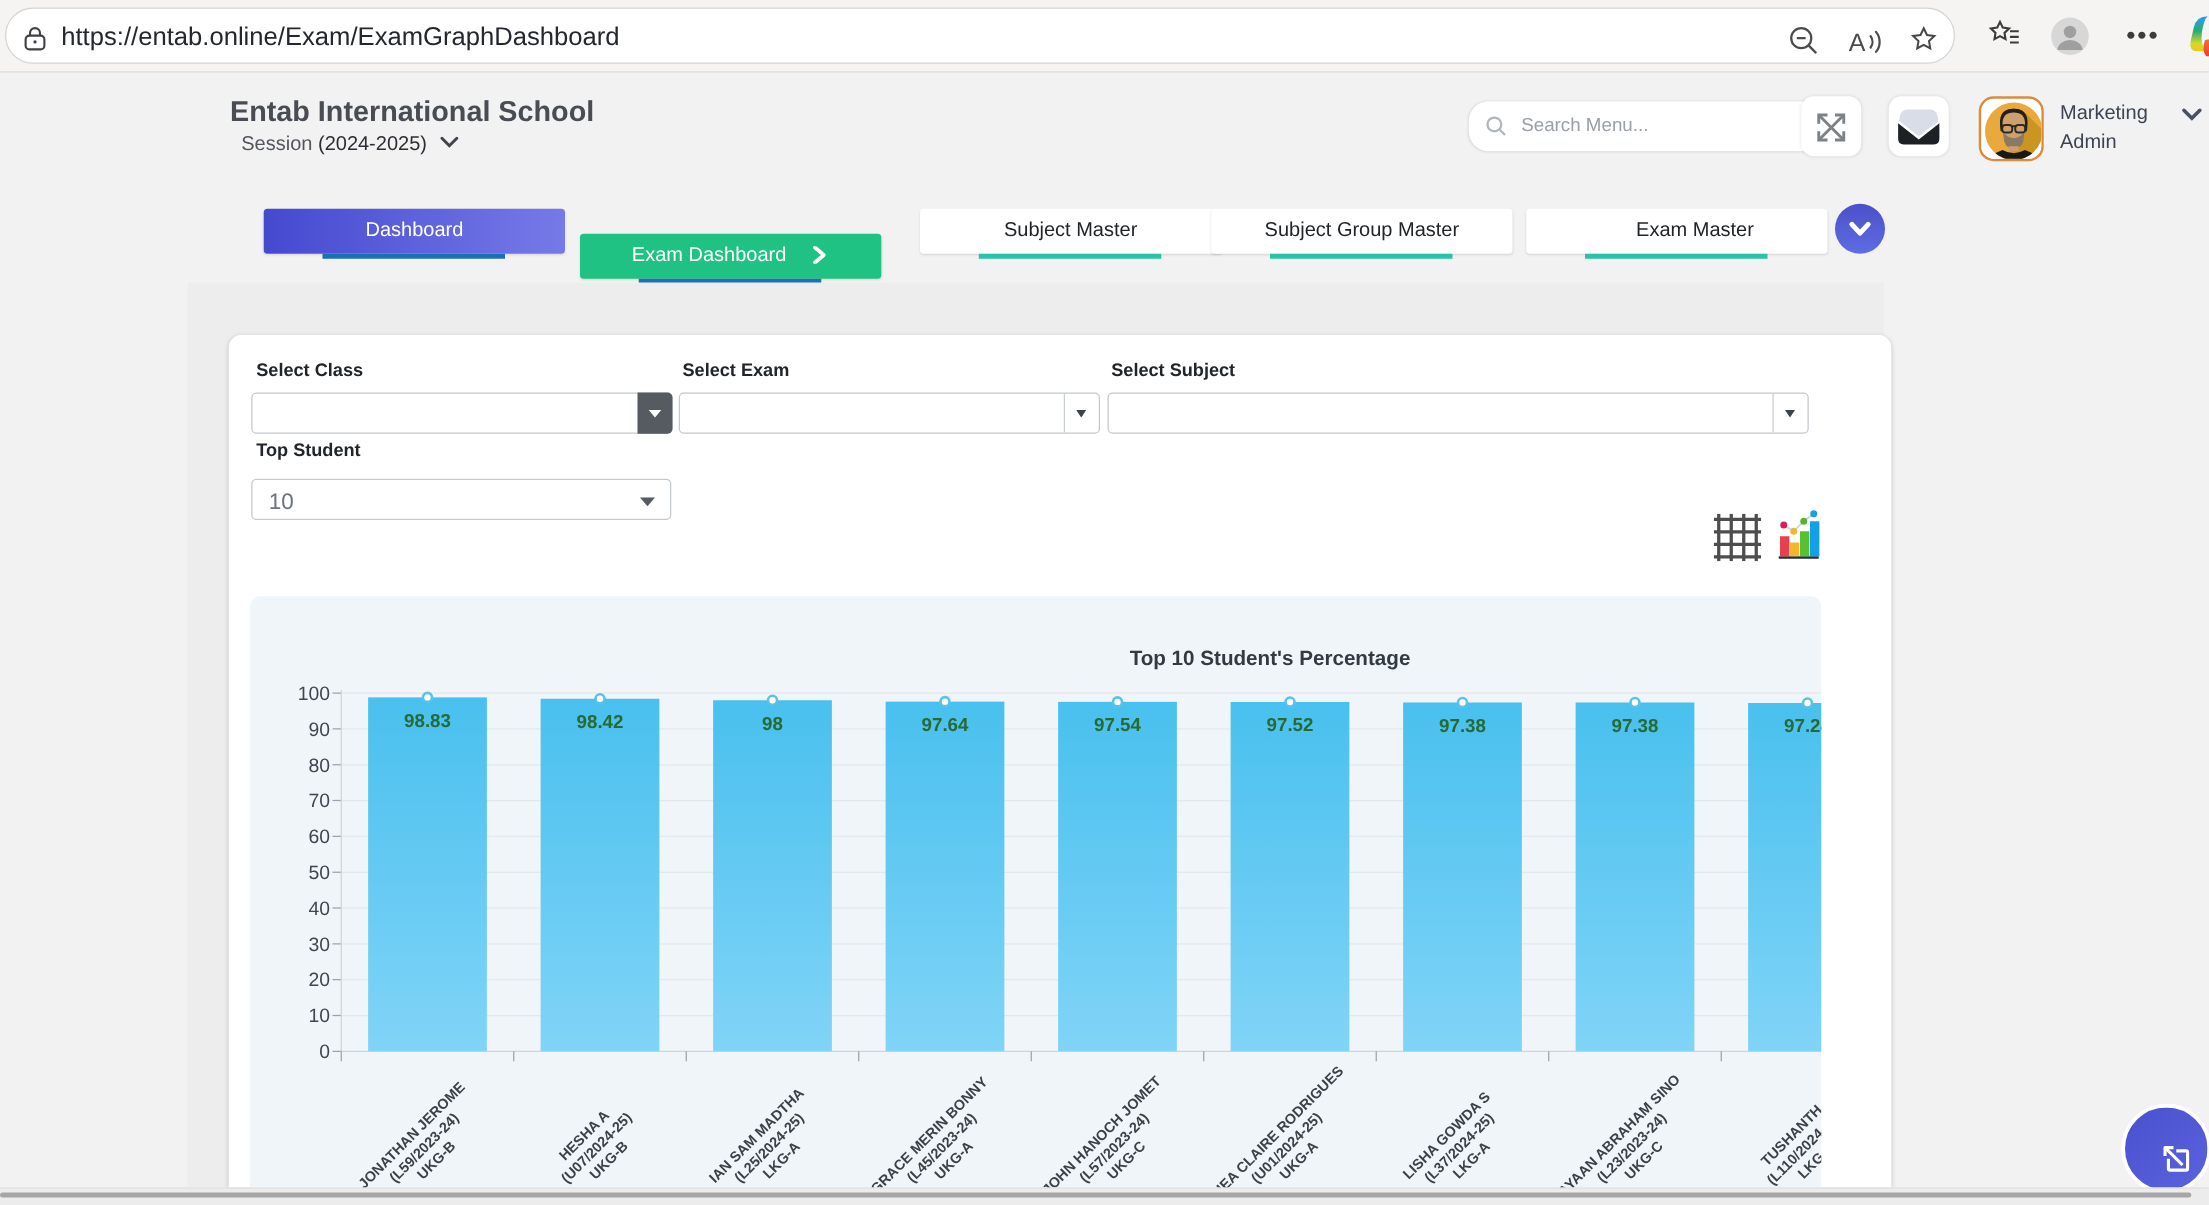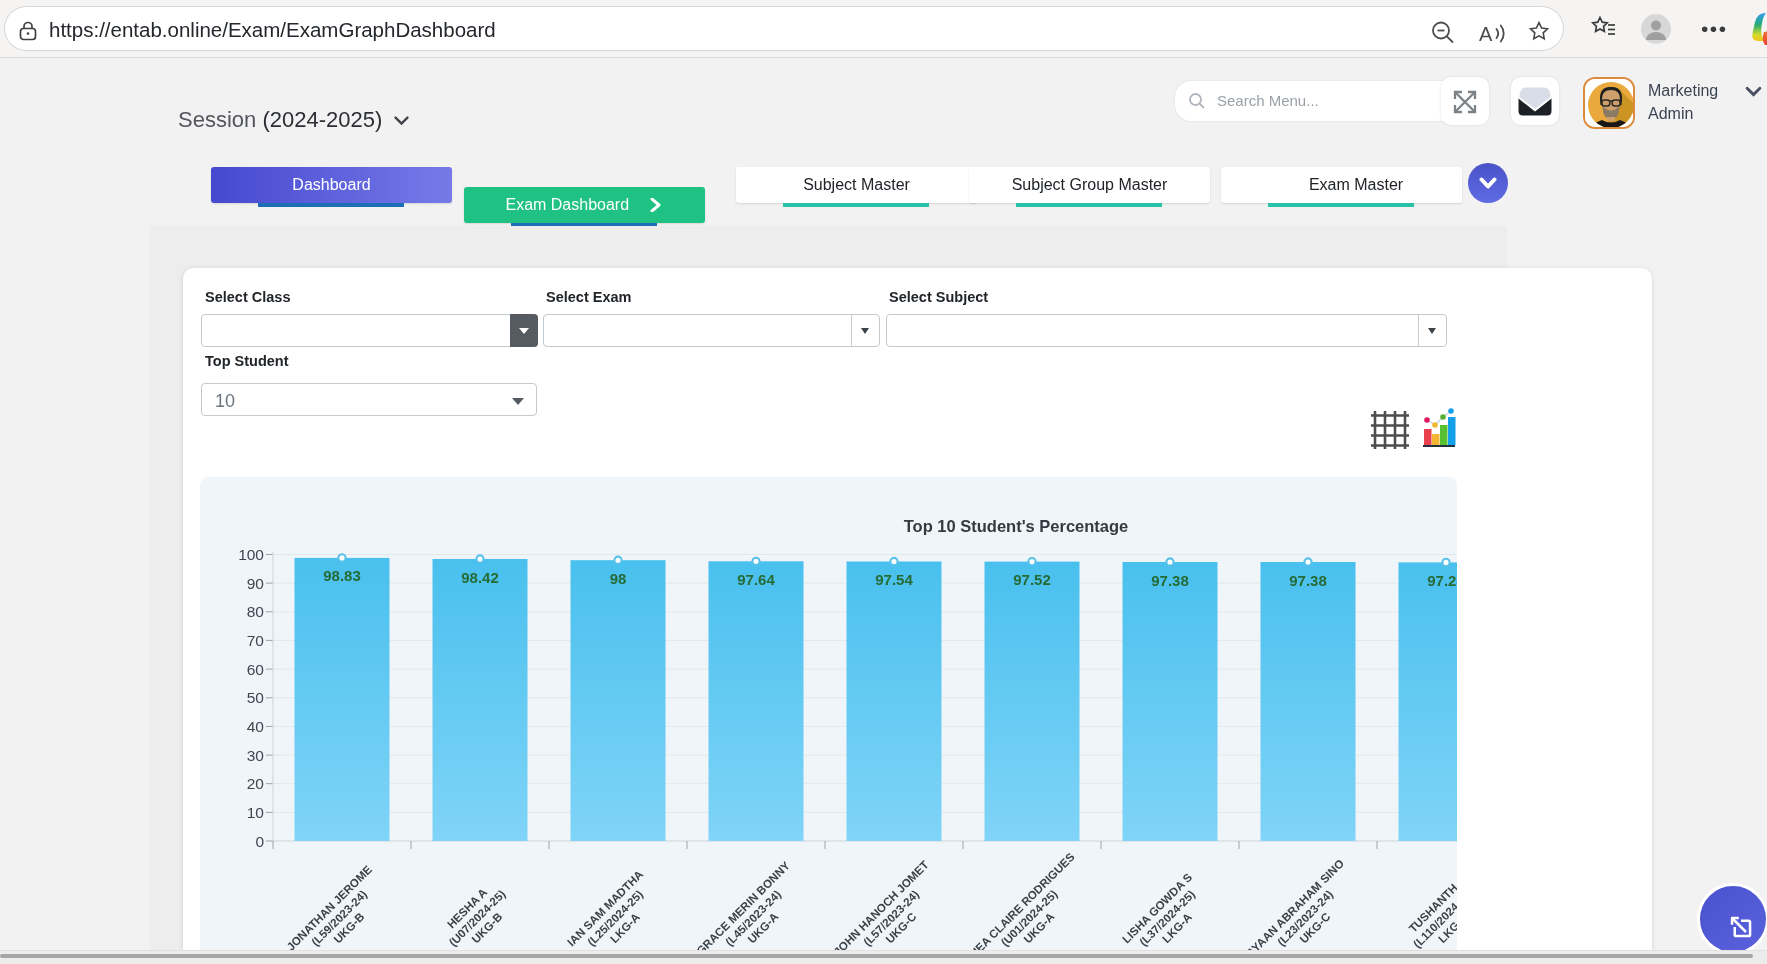--- a/index.html
+++ b/index.html
@@ -6,38 +6,38 @@
 html,body { width:1767px; height:964px; overflow:hidden; font-family:"Liberation Sans", sans-serif; background:#f2f2f2; }
 .abs { position:absolute; }
 
 .chrome { position:absolute; left:0; top:0; width:1767px; height:58px; background:#f5f4f3; border-bottom:1px solid #dcdcdc; }
 .pill { position:absolute; left:4px; top:6px; width:1560px; height:45px; background:#fff; border:1px solid #d4d4d4; border-radius:23px; }
 .url { position:absolute; left:44px; top:11px; font-size:20.5px; color:#24272c; letter-spacing:0px; }
 
 .pagehead { position:absolute; left:0; top:59px; width:1767px; height:167px; background:#f2f2f2; }
 .logo { position:absolute; left:55px; top:7px; width:120px; height:68px; }
 .schooltitle { position:absolute; left:184px; top:17px; font-size:23px; font-weight:700; color:#494c52; }
-.session { position:absolute; left:178px; top:48px; font-size:22px; color:#3f434a; }
+.session { position:absolute; left:193px; top:48px; font-size:16px; color:#3f434a; }
 .search { position:absolute; left:1175px; top:22px; width:284px; height:40px; background:#fff; border-radius:16px; box-shadow:0 0 2px rgba(0,0,0,0.12); }
 .search .ph { position:absolute; left:42px; top:11px; font-size:15px; color:#9aa0a6; }
 .sqbtn { position:absolute; top:18px; width:48px; height:48px; background:#fff; border-radius:10px; box-shadow:0 0 3px rgba(0,0,0,0.10); }
 .avatarbox { position:absolute; left:1583px; top:18px; width:52px; height:52px; border-radius:12px; border:2px solid #dd8a3c; overflow:hidden; background:#fff; }
 .uname { position:absolute; left:1648px; top:20px; font-size:16px; line-height:23px; color:#3c4453; font-weight:400; }
 
 .tab { position:absolute; top:167px; width:241px; height:36px; border-radius:3px; font-size:16px; text-align:center; line-height:36px; background:#fff; color:#212529; box-shadow:0 1px 2px rgba(0,0,0,0.12); }
 .tab .ul { position:absolute; left:47px; bottom:-3.5px; width:146px; height:3.5px; }
 .ul-teal { background:#28c2a6; }
 .ul-blue { background:#1d6eb5; }
 .tab1 { left:211px; background:linear-gradient(90deg,#4549cf,#767ae8); color:#fff; }
 .tab2 { left:464px; background:#1fc283; color:#fff;margin-top:20px; }
 .tab3 { left:736px; } .tab4 { left:969px; } .tab5 { left:1221px;padding-left:29px; }
 .circbtn { position:absolute; left:1468px; top:163px; width:40px; height:40px; border-radius:50%; background:linear-gradient(180deg,#4a51c8,#5f6ce4); }
 
 .contentbg { position:absolute; left:150px; top:226px; width:1357px; height:724px; background:#ededee; }
-.card { position:absolute; left:183px; top:268px; width:1469px; height:682px; background:#fff; border-radius:10px 10px 0 0; box-shadow:0 1px 4px rgba(0,0,0,0.15); }
+.card { position:absolute; left:183px; top:268px; width:1330px; height:682px; background:#fff; border-radius:10px 10px 0 0; box-shadow:0 1px 4px rgba(0,0,0,0.15); }
 .flabel { position:absolute; font-size:14.5px; font-weight:700; color:#212529; }
 .sel { position:absolute; height:33px; background:#fff; border:1px solid #c4c9ce; border-radius:4px; }
 .darkbtn { position:absolute; right:-1px; top:-1px; width:28px; height:33px; background:#555b61; border-radius:0 4px 4px 0; }
 .tri { width:0; height:0; border-left:5px solid transparent; border-right:5px solid transparent; border-top:6px solid #fff; position:absolute; left:9px; top:14px; }
 .minibtn { position:absolute; right:0; top:0; width:28px; height:31px; border-left:1px solid #c9ced3; }
 .minibtn .tri2 { width:0; height:0; border-left:4.5px solid transparent; border-right:4.5px solid transparent; border-top:6px solid #3b4248; position:absolute; left:9px; top:13px; }
 .tri3 { width:0; height:0; border-left:6px solid transparent; border-right:6px solid transparent; border-top:7px solid #555b61; position:absolute; }
 
 .chartpanel { position:absolute; left:17px; top:198px; width:1257px; height:484px; background:#f0f5f9; border-radius:8px; overflow:hidden;margin-top:11px; }
 
@@ -93,20 +93,21 @@
         <stop offset="0" stop-color="#f0703a"></stop>
           <stop offset="1" stop-color="#e8432d"></stop>
       </linearGradient>
     </defs>
     <path d="M18 1 Q9 1 7 10 L4.5 21 Q3 29 10 29 L17 29 Q12 24 13.5 14 Q15 4 18 1 z" fill="url(#cpl)"></path>
     <path d="M16 20 Q24 18 28 22 L28 33 L17 33 Q13 28 16 20 z" fill="url(#cpr)"></path>
   </svg>
 </div>
 
 <div class="pagehead">
+  <div class="schooltitle">Entab International School</div>
   <div class="session"><span style="color:#53565c">Session</span> <span style="color:#2b2e33">(2024-2025)</span> <svg width="17" height="12" viewBox="0 0 20 14" style="margin-left:5px">
         <path d="M3 3 l7 7 7-7" fill="none" stroke="#3f434a" stroke-width="2.8" stroke-linecap="round"></path>
       </svg></div>
   <div class="search">
     <svg class="abs" style="left:12px;top:10px" width="20" height="20" viewBox="0 0 20 20" fill="none" stroke="#b0b6bb" stroke-width="1.8">
       <circle cx="8.5" cy="8.5" r="5.5"></circle>
         <line x1="12.8" y1="12.8" x2="17" y2="17"></line>
     </svg>
     <span class="ph">Search Menu...</span>
   </div>

